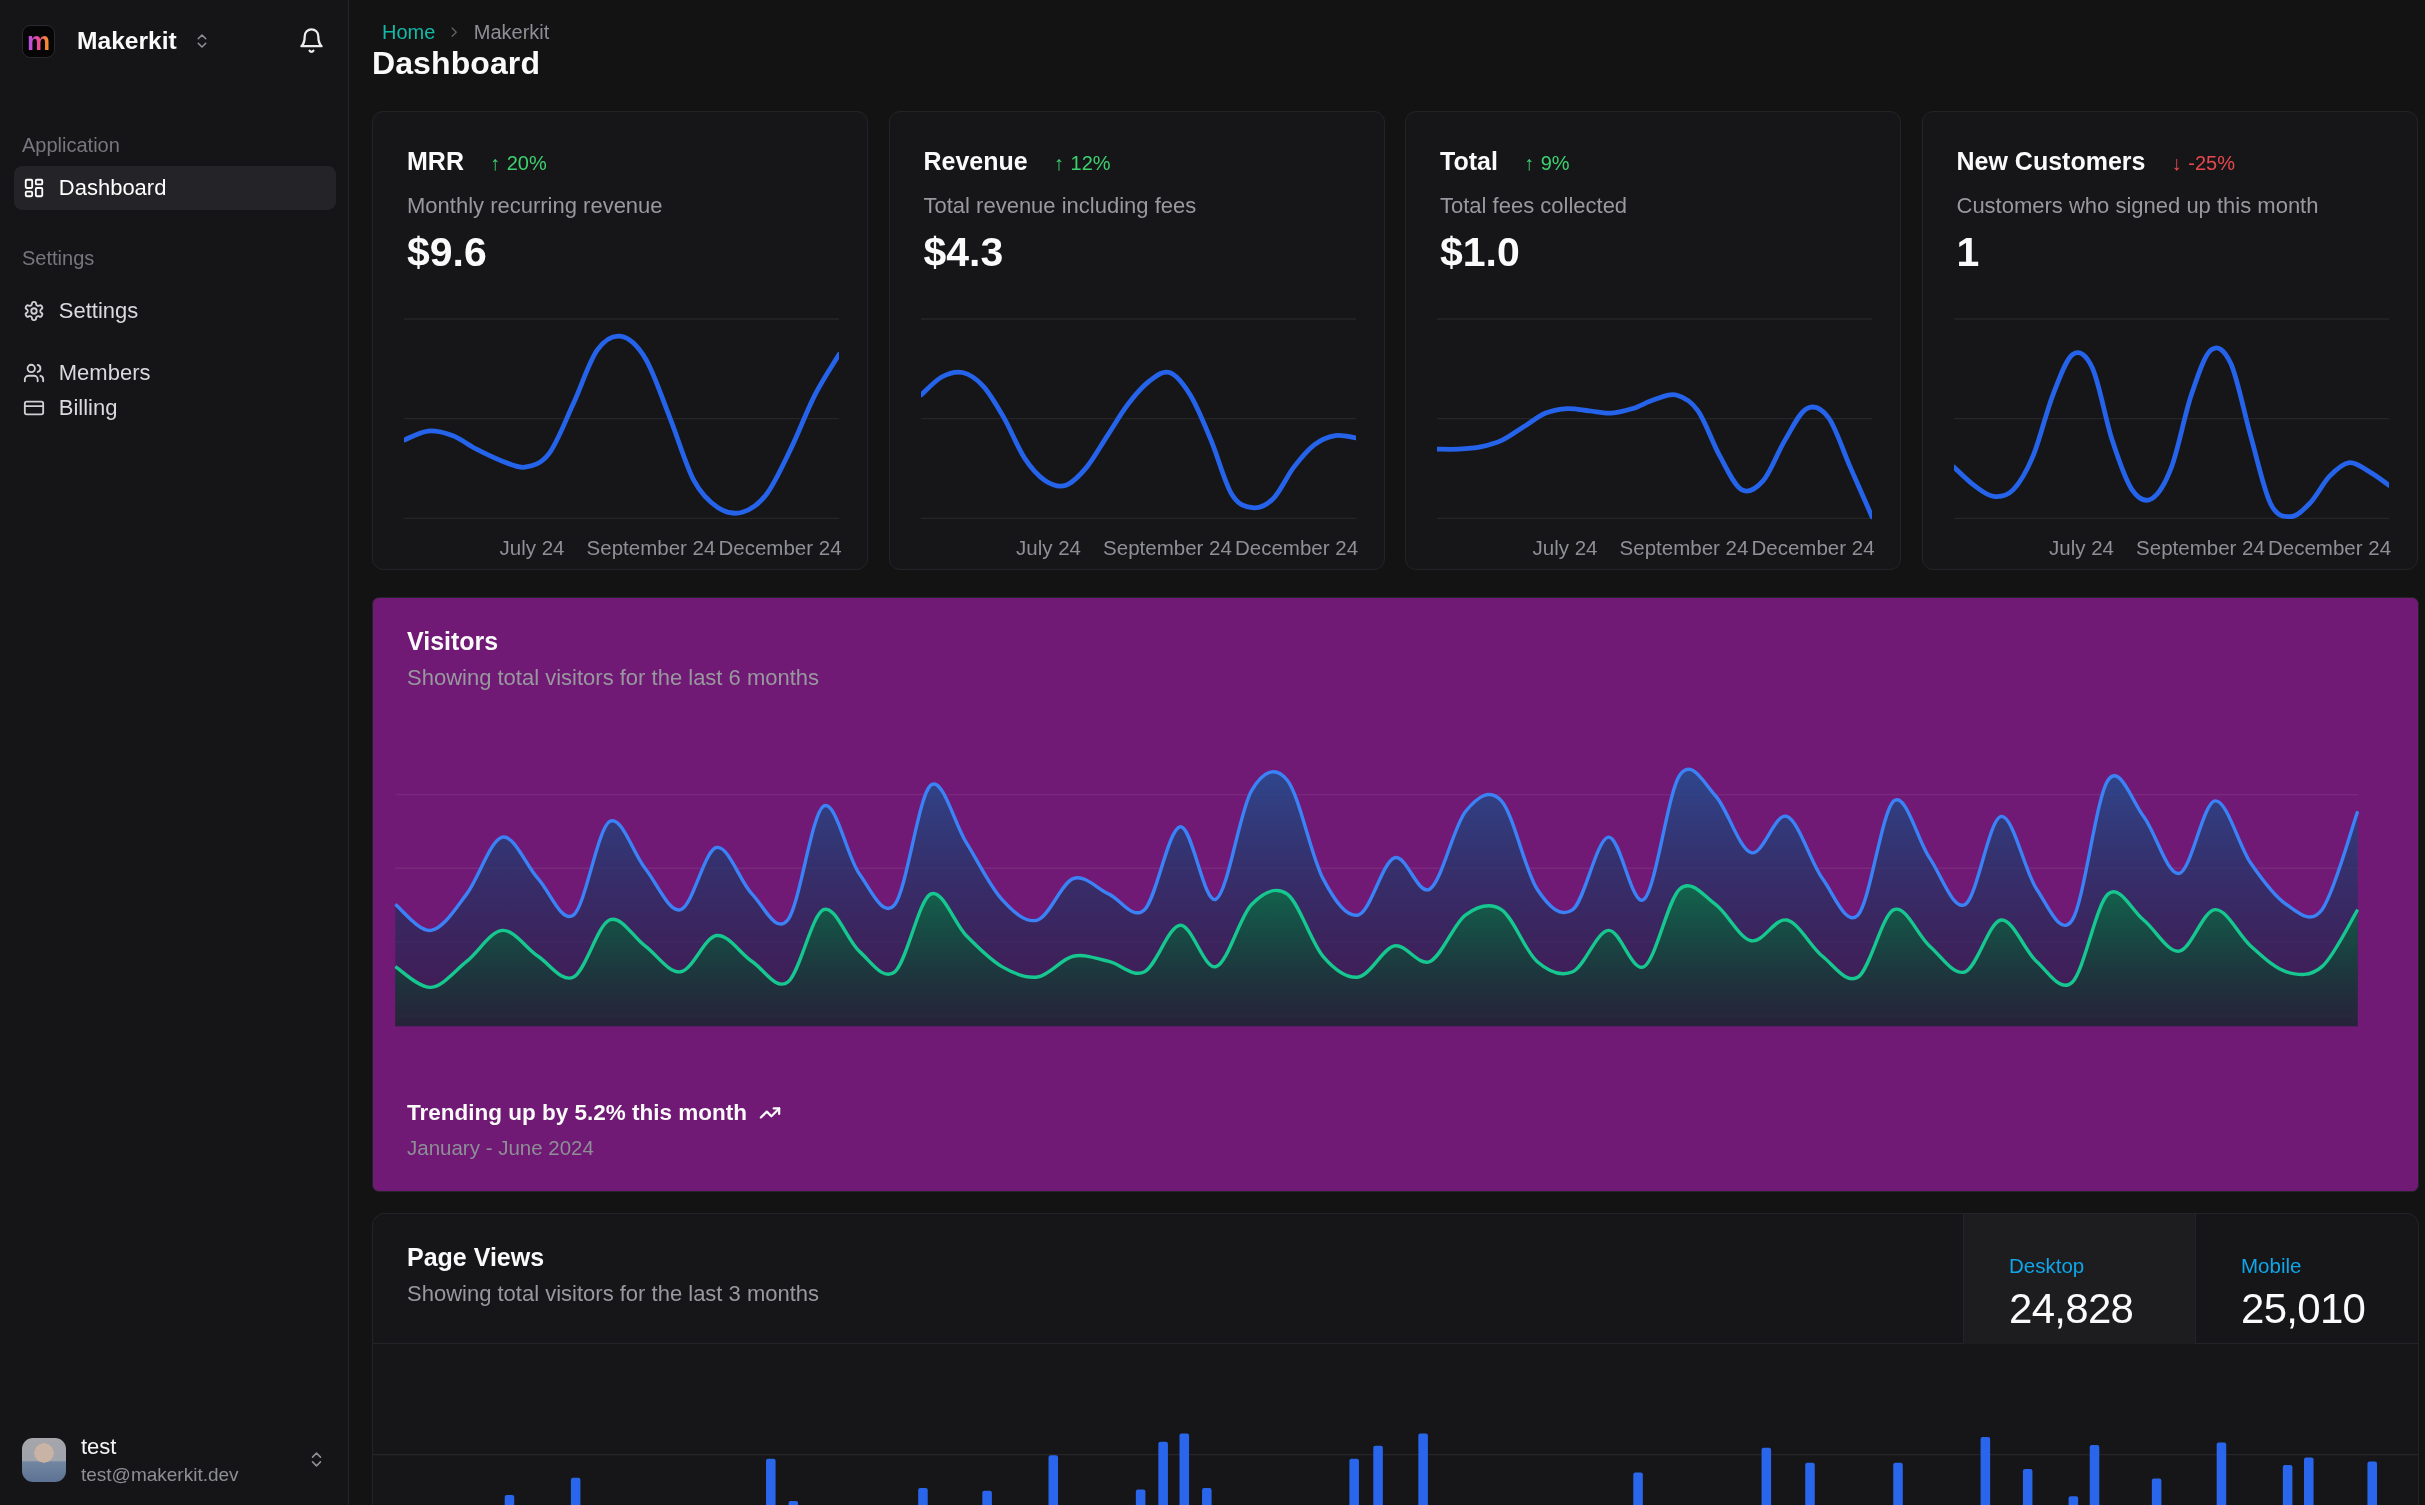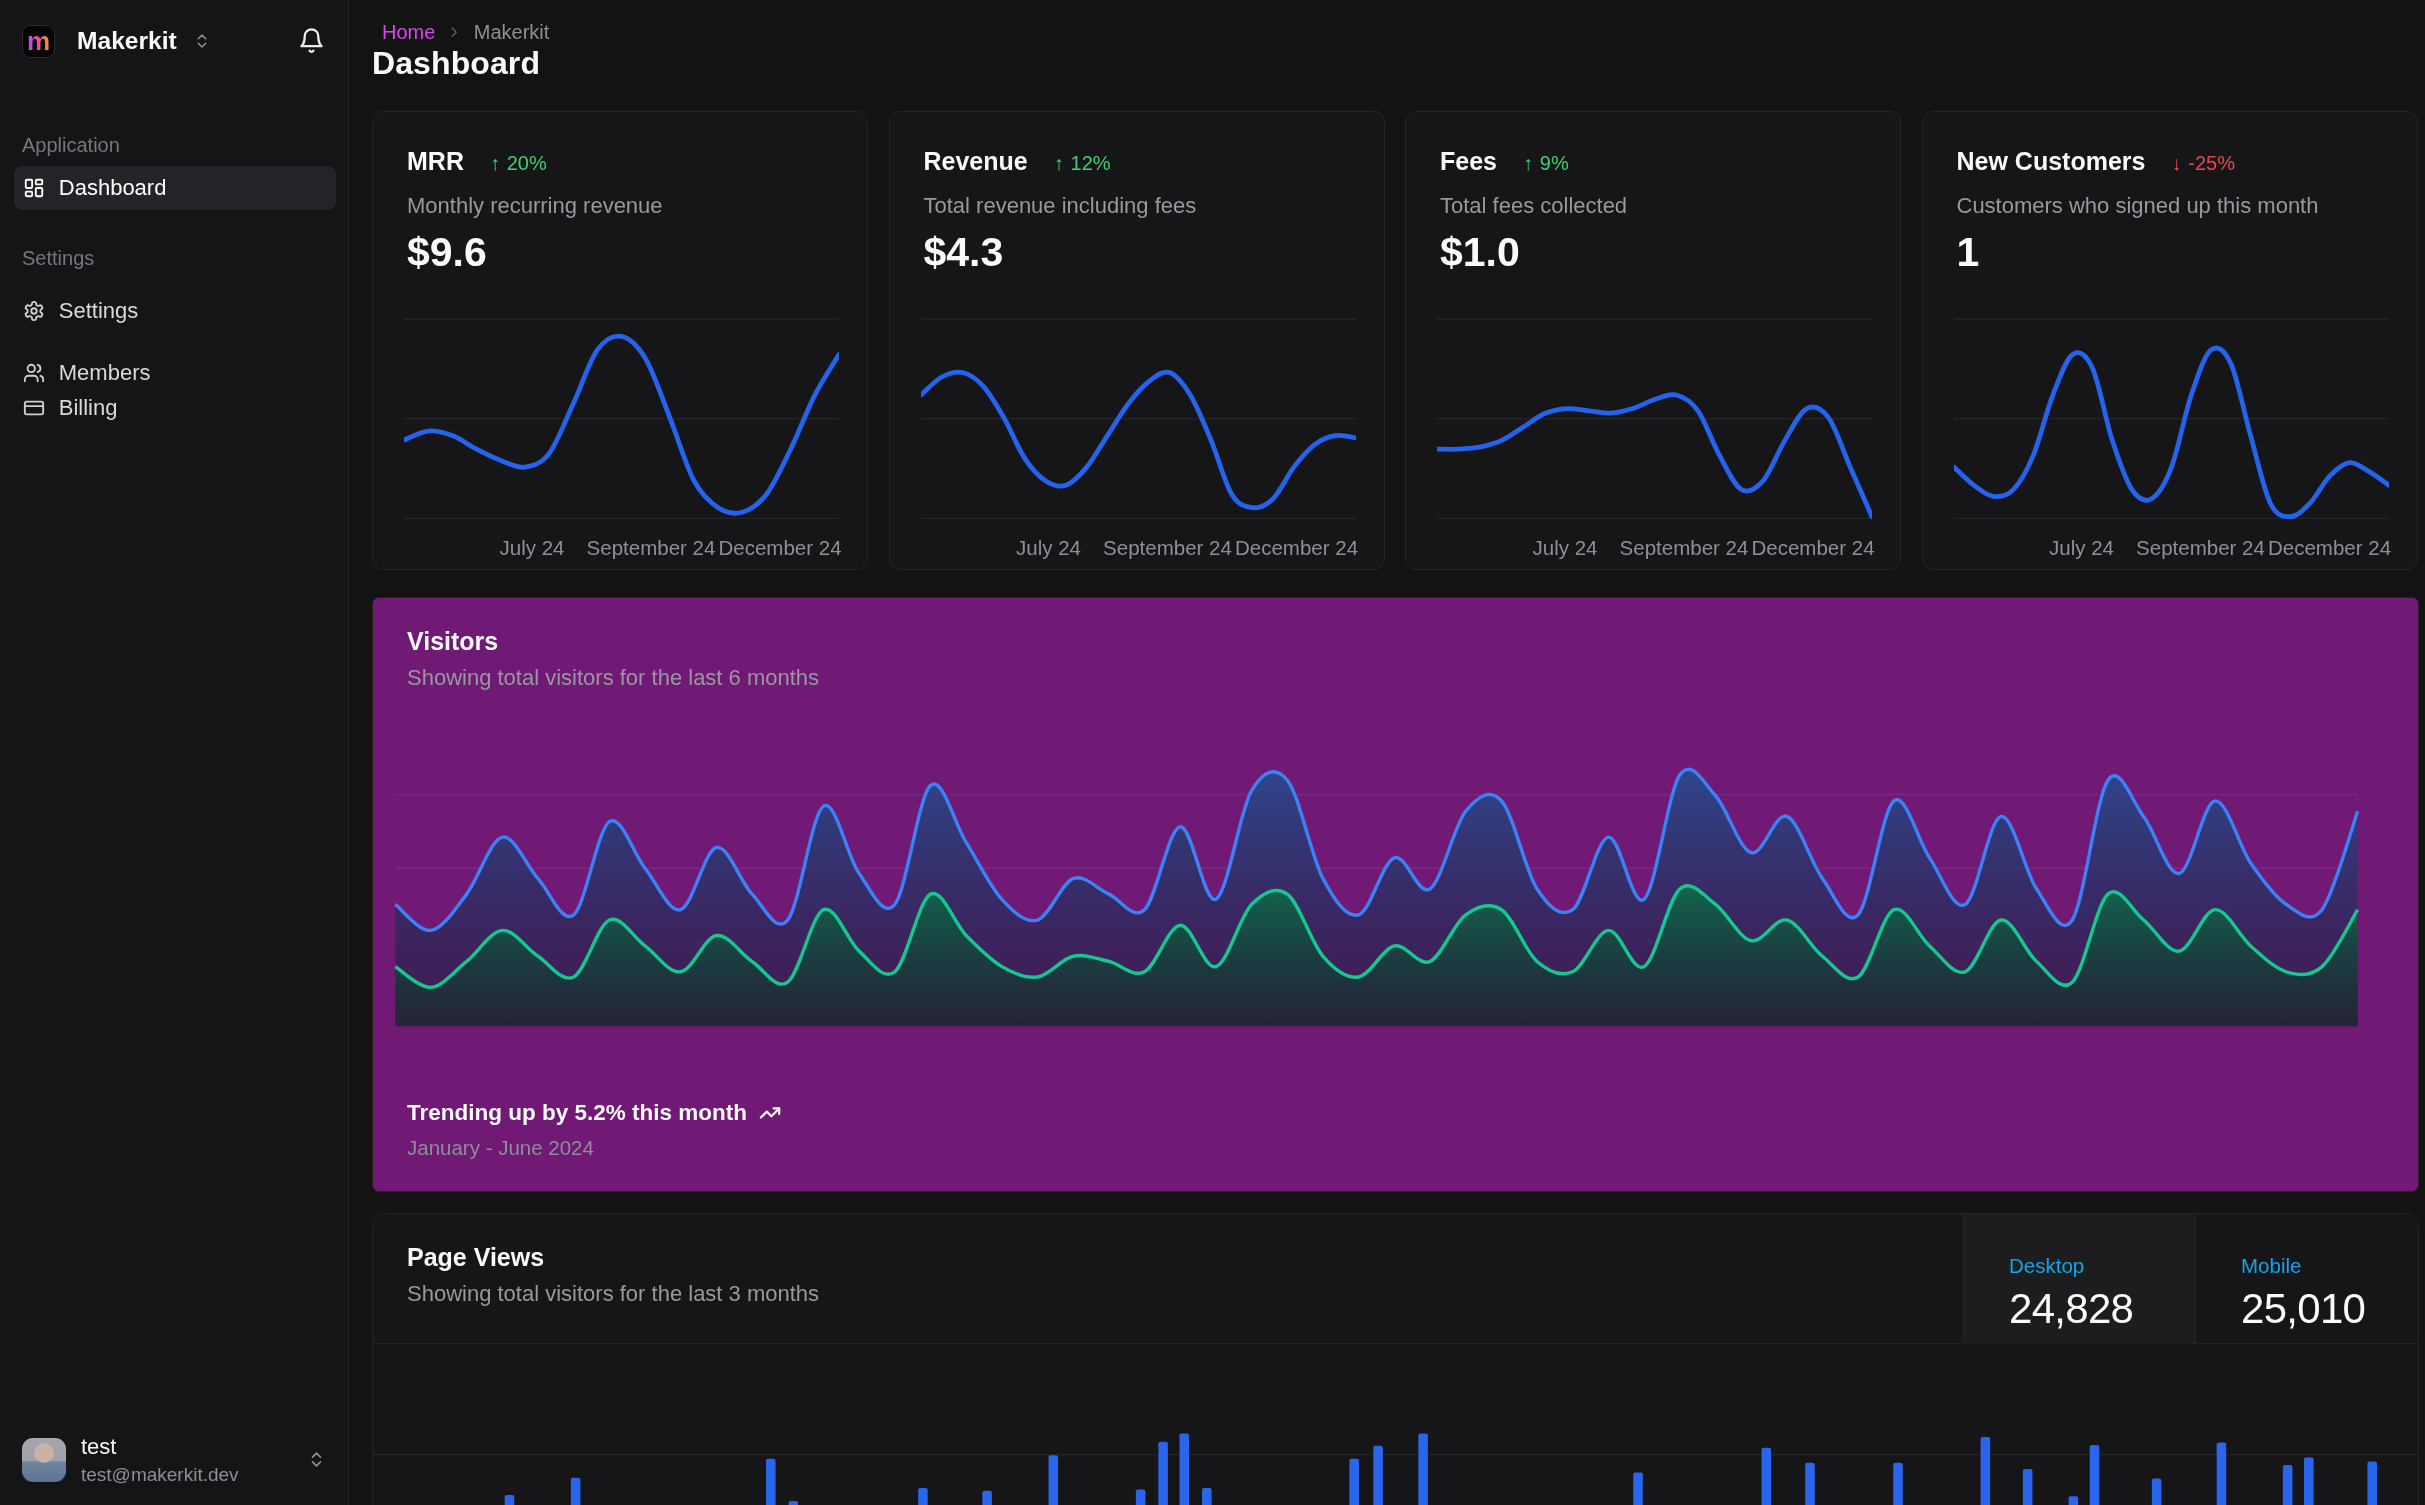--- a/index.html
+++ b/index.html
@@ -42,21 +42,21 @@
     background:
       radial-gradient(circle at 50% 34%, #c8b3a4 0 26%, rgba(0,0,0,0) 27%),
       linear-gradient(180deg,#a6a6ab 0%,#9fa3ab 52%,#7286a1 54%,#5d7294 100%); }
   .user-meta { margin-left:15px; flex:1; min-width:0; }
   .user-name { font-size:22px; color:#f4f4f5; }
   .user-email { font-size:19px; color:#8e8e96; margin-top:4.1px; }
   .user-caret { color:#8f8f97; }
 
   
   .breadcrumb { position:absolute; left:382px; top:20.5px; display:flex; align-items:center; gap:11px; font-size:20px; }
-  .crumb-home { color:#d946ef; cursor:pointer; }
+  .crumb-home { color:#14b8a6; cursor:pointer; }
   .crumb-sep { color:#5f5f67; }
   .crumb-current { color:#8e8e96; }
   .page-title { position:absolute; left:372px; top:45px; font-size:32px; font-weight:700; letter-spacing:0.1px; }
 
   
   .stats { position:absolute; left:372px; top:111px; display:flex; gap:20.5px; }
   .stat-card { position:relative; width:496px; height:459px; background:#161619; border:1.4px solid #242428; border-radius:11px; }
   .stat-head { position:absolute; left:34px; top:35px; display:flex; align-items:baseline; gap:26px; }
   .stat-title { font-size:25px; font-weight:700; color:#fafafa; }
   .stat-trend { font-size:20px; display:flex; gap:6.8px; align-items:baseline; }
@@ -222,21 +222,21 @@
         <line x1="0" x2="637" y1="311" y2="311" stroke="rgba(255,255,255,0.07)" stroke-width="2"></line>
         <path d="M0,130.4C5.055555555555555,126 20.22222222222222,109.5 30.333333333333332,104C40.44444444444444,98.5 50.55555555555555,95.2 60.666666666666664,97.4C70.77777777777777,99.60000000000001 80.88888888888889,106.20000000000002 91,117.20000000000002C101.11111111111111,128.20000000000002 111.22222222222221,145.8 121.33333333333333,163.4C131.44444444444443,181 141.55555555555554,207.4 151.66666666666666,222.8C161.77777777777777,238.20000000000002 171.88888888888889,249.20000000000002 182,255.8C192.11111111111111,262.4 202.22222222222223,265.7 212.33333333333334,262.4C222.44444444444446,259.09999999999997 232.55555555555554,248.1 242.66666666666666,236C252.77777777777777,223.9 262.8888888888889,205.20000000000002 273,189.8C283.1111111111111,174.4 293.2222222222222,156.8 303.3333333333333,143.60000000000002C313.44444444444446,130.40000000000003 323.55555555555554,118.30000000000003 333.6666666666667,110.60000000000002C343.7777777777778,102.90000000000002 353.8888888888889,94.10000000000001 364,97.4C374.1111111111111,100.7 384.2222222222222,113.9 394.3333333333333,130.4C404.44444444444446,146.9 414.55555555555554,172.2 424.6666666666667,196.4C434.7777777777778,220.60000000000002 444.8888888888889,259.1 455,275.6C465.1111111111111,292.1 475.22222222222223,294.29999999999995 485.3333333333333,295.4C495.4444444444444,296.5 505.55555555555554,292.09999999999997 515.6666666666666,282.2C525.7777777777777,272.3 535.8888888888889,249.2 546,236C556.1111111111111,222.8 566.2222222222223,210.7 576.3333333333334,203C586.4444444444445,195.3 596.5555555555555,191.45000000000002 606.6666666666666,189.8C616.7777777777777,188.15 631.9444444444445,192.55 637,193.1" fill="none" stroke="#2563eb" stroke-width="7" stroke-linecap="round"></path>
       </svg>
     <span class="spark-label" style="left:159px">July 24</span>
     <span class="spark-label" style="left:278px">September 24</span>
     <span class="spark-label" style="left:407px">December 24</span>
   </div>
 
   <div class="stat-card">
     <div class="stat-head">
-      <span class="stat-title">Fees</span>
+      <span class="stat-title">Total</span>
       <span class="stat-trend trend-up">
         <span>↑</span>
         <span>9%</span>
       </span>
     </div>
     <div class="stat-desc">Total fees collected</div>
     <div class="stat-value">$1.0</div>
     <svg class="spark" width="435" height="239" viewBox="0 0 637 350">
         <line x1="0" x2="637" y1="19" y2="19" stroke="rgba(255,255,255,0.07)" stroke-width="2"></line>
         <line x1="0" x2="637" y1="165" y2="165" stroke="rgba(255,255,255,0.07)" stroke-width="2"></line>

